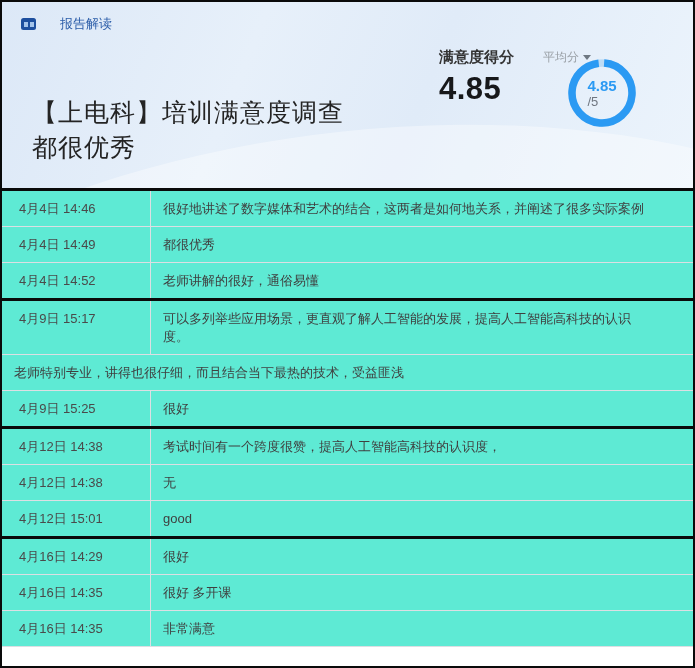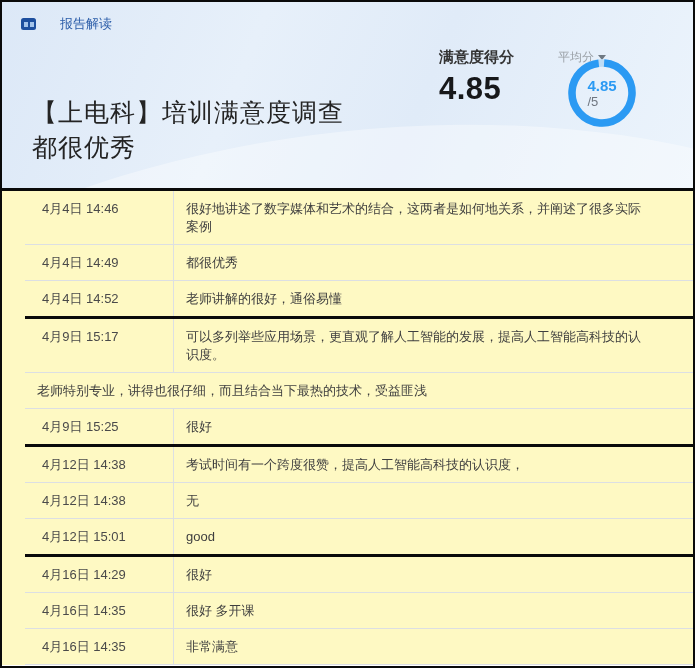--- a/index.html
+++ b/index.html
@@ -27,38 +27,38 @@
   .book-icon {
     width:15px; height:12px; background:#1d4f9e; border-radius:2.5px;
     display:flex; align-items:center; justify-content:center; gap:2px;
   }
   .book-icon i { width:4px; height:5px; background:#a4c4ea; display:block; }
   .title {
     position:absolute; top:93px; left:30px; width:392px; text-align:left;
     font-size:25px; line-height:35px; color:#242424; font-weight:500; letter-spacing:1px;
   }
   .score { position:absolute; left:437px; top:46px; }
-  .score-top { display:flex; align-items:center; gap:24px; }
+  .score-top { display:flex; align-items:center; gap:9px; }
   .score-label { font-size:15px; font-weight:700; color:#333; }
   .score-mode { font-size:12px; color:#9aa0a6; display:flex; align-items:center; gap:4px; cursor:pointer;margin-left:20px; }
   .caret {
     width:0; height:0; border-left:4px solid transparent;
     border-right:4px solid transparent; border-top:5px solid #6e7882;
   }
   .score-value { font-size:31px; font-weight:700; color:#17181a; margin-top:4px; letter-spacing:.5px; }
   .gauge { position:absolute; left:566px; top:57px; width:68px; height:68px; }
   .gauge svg { display:block; }
   .gauge-text {
     position:absolute; inset:0; display:flex; align-items:center; justify-content:center;
   }
   .gauge-text > div { text-align:left; }
   .gauge-val { color:#2b9af3; font-weight:700; font-size:15px; line-height:17px; }
   .gauge-den { color:#6f7680; font-size:13px; line-height:15px; }
   
-  .report-table { background:#fef9c3;padding-left:23px; }
+  .report-table { background:#5eead4; }
   .tgroup + .tgroup { border-top:3px solid #0a0a0a; }
   .trow { display:flex; border-bottom:1px solid #dcdfe3; }
   .tgroup .trow:last-child { border-bottom:none; }
   .tgroup:last-child .trow:last-child { border-bottom:1px solid #dcdfe3; }
   .cell { font-size:13px; line-height:18px; }
   .cell.time {
     flex:0 0 149px; width:149px; box-sizing:border-box;
     border-right:1px solid #dcdfe3; padding:8.5px 6px 8.5px 17px; color:#4a4a4a;
   }
   .cell.comment { flex:1; padding:8.5px 42px 8.5px 12px; color:#3f3f3f; }

